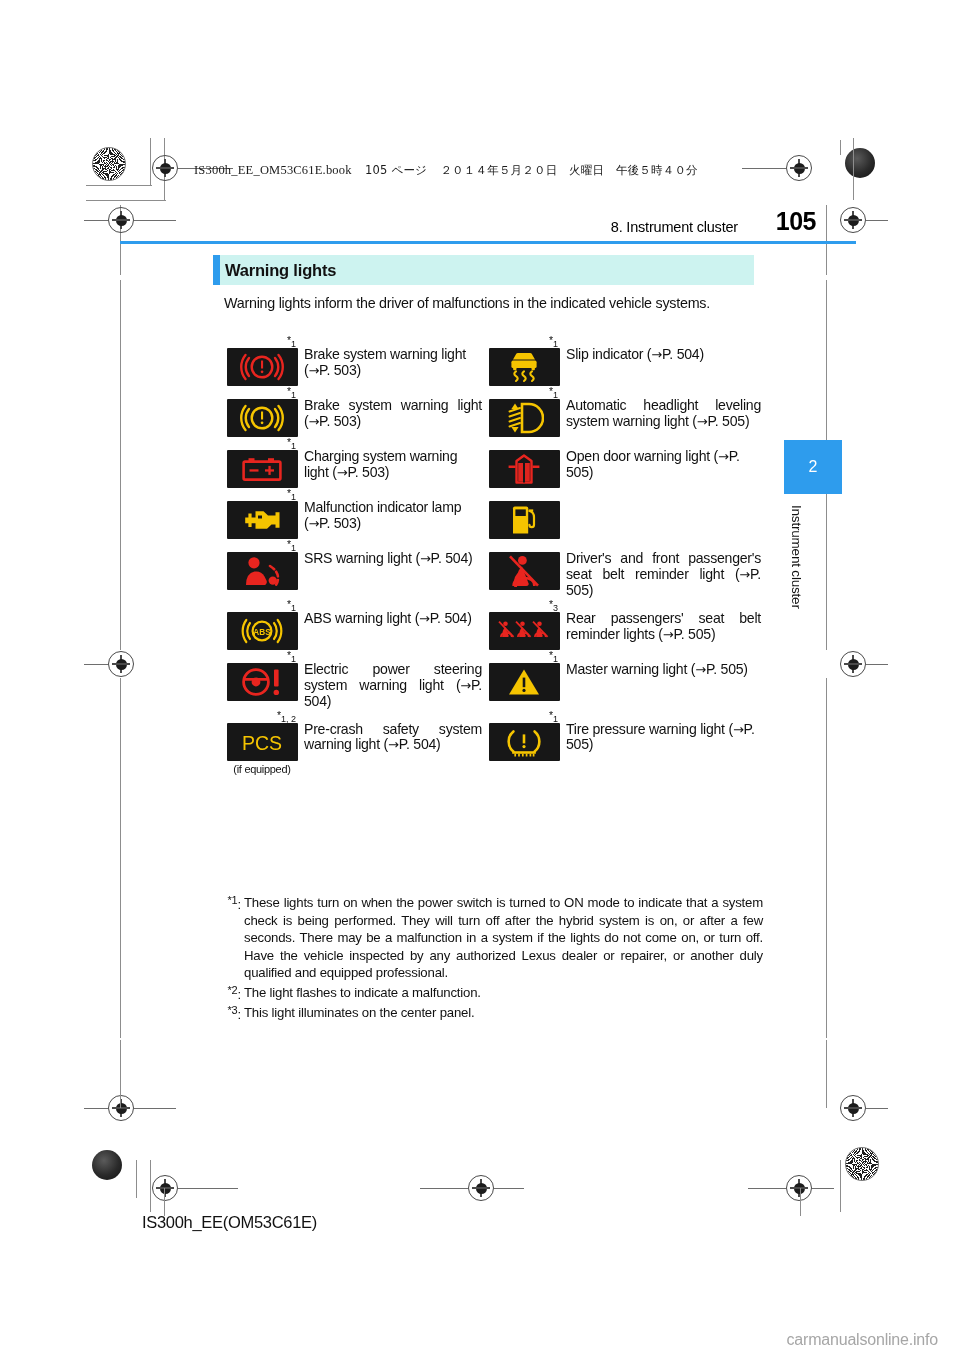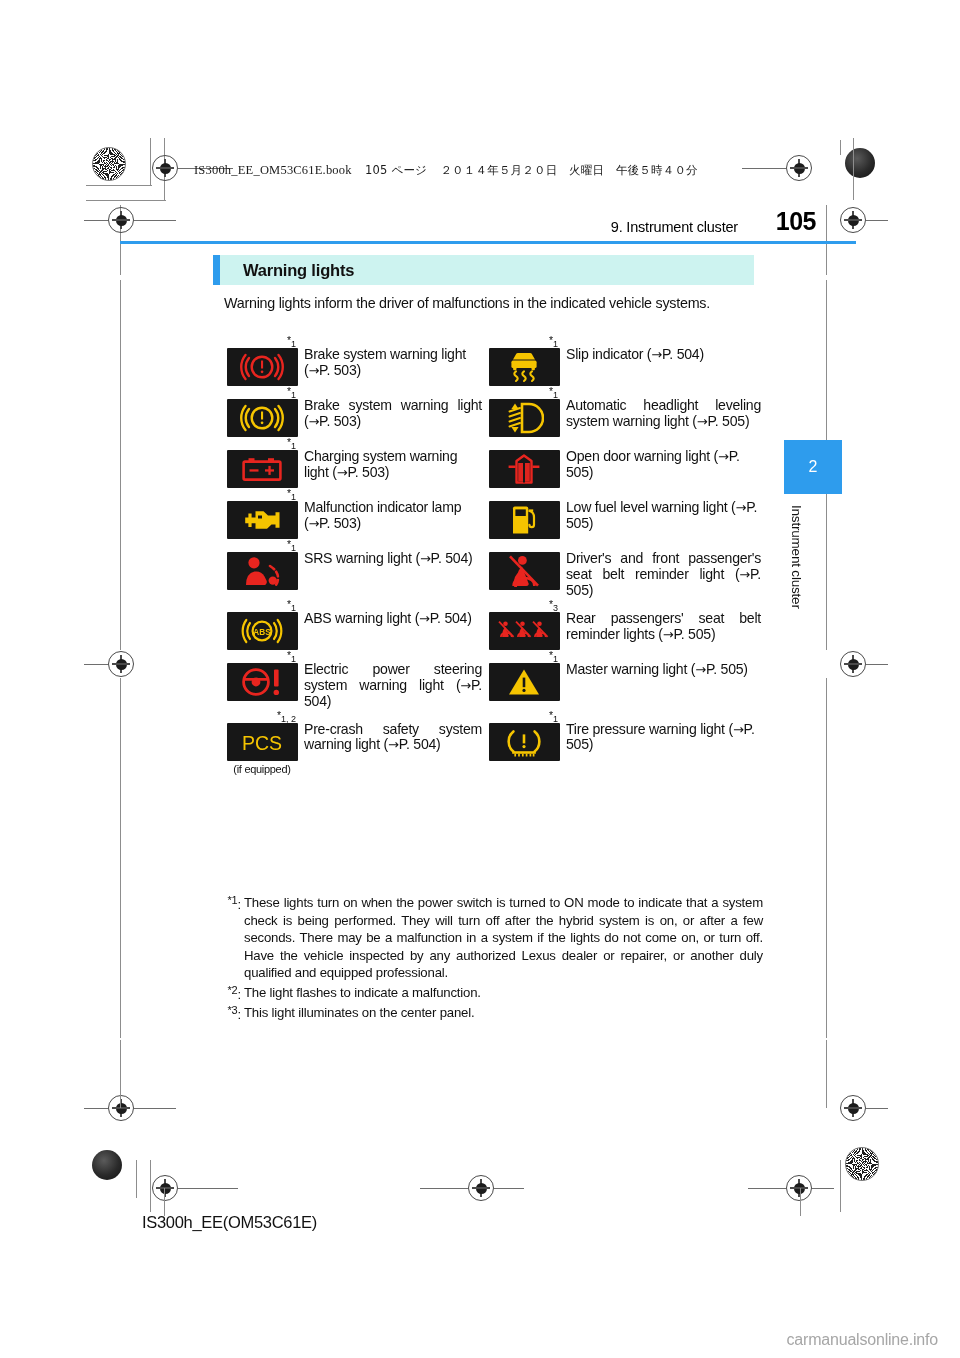--- a/index.html
+++ b/index.html
@@ -110,21 +110,21 @@
     background: #cdf3f0;
     display: flex;
     align-items: center;
   }
   .sechead .bar {
     width: 7px; height: 30px;
     background: #2e9ced;
     flex: 0 0 auto;
   }
   .sechead .t {
-    margin-left: 23px;
+    margin-left: 5px;
     font-size: 16.5px;
     font-weight: bold;
     color: #111;
     letter-spacing: -0.2px;
   }
 
   .intro {
     position: absolute;
     left: 224px; top: 295px;
     width: 540px;
@@ -349,21 +349,21 @@
   <div class="cropline" style="left:826px; top:678px; width:1.2px; height:360px;"></div>
 
   <div class="filehdr">
     <span>IS300h_EE_OM53C61E.book</span>
     &nbsp;&nbsp;
     <span class="jp">105 ページ</span>
     &nbsp;&nbsp;
     <span class="jp">２０１４年５月２０日　火曜日　午後５時４０分</span>
   </div>
 
-  <div class="runhead">9. Instrument cluster</div>
+  <div class="runhead">8. Instrument cluster</div>
   <div class="pagenum">105</div>
   <div class="bluerule"></div>
 
   <div class="sechead">
     <div class="bar"></div>
     <div class="t">Warning lights</div>
   </div>
   <div class="intro">Warning lights inform the driver of malfunctions in the indicated vehicle systems.</div>
 
   <div class="wtable" id="wtable">
@@ -521,21 +521,20 @@
         <div class="lamp">
     <svg width="28" height="30" viewBox="0 0 28 30">
       <path d="M3 3.2 Q3 1.4 4.8 1.4 H16.4 Q18.2 1.4 18.2 3.2 V28.6 H3 Z" fill="#f5c400"></path>
       <rect x="5.4" y="4.4" width="10.4" height="6.6" fill="#171717"></rect>
       <path d="M19.6 6 q4.4 1.2 4.4 6.2 v7.6 q0 2.4 -2.3 2.4 q-2.3 0 -2.3 -2.4" fill="none" stroke="#f5c400" stroke-width="2.2" stroke-linecap="round"></path>
       <rect x="18.6" y="4.4" width="4.6" height="2.4" fill="#f5c400"></rect>
     </svg>
             </div>
 
       </div>
-      <div class="wtext">Low fuel level warning light (<span class="arrow">→</span>P. 505)</div>
     </div>
    </div>
       <div class="wrow">
 
     <div class="wcell left">
       <div class="iconwrap">
         <div class="star">*<sub style="font-size:9px">1</sub></div>
         <div class="lamp">
     <svg width="42" height="30" viewBox="0 0 42 30">
       <circle cx="13" cy="6.8" r="5.6" fill="#e8251f"></circle>

